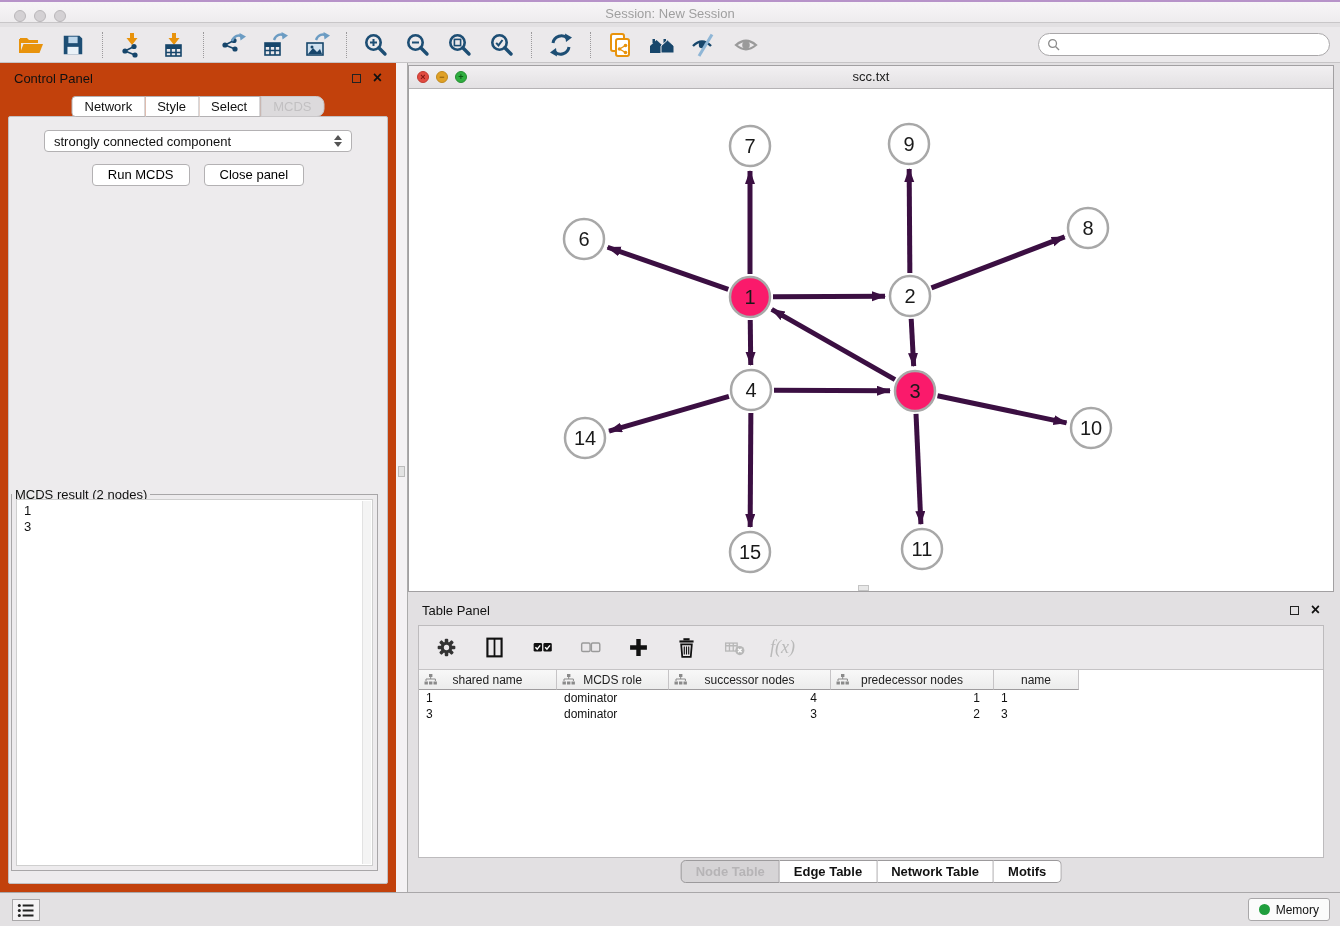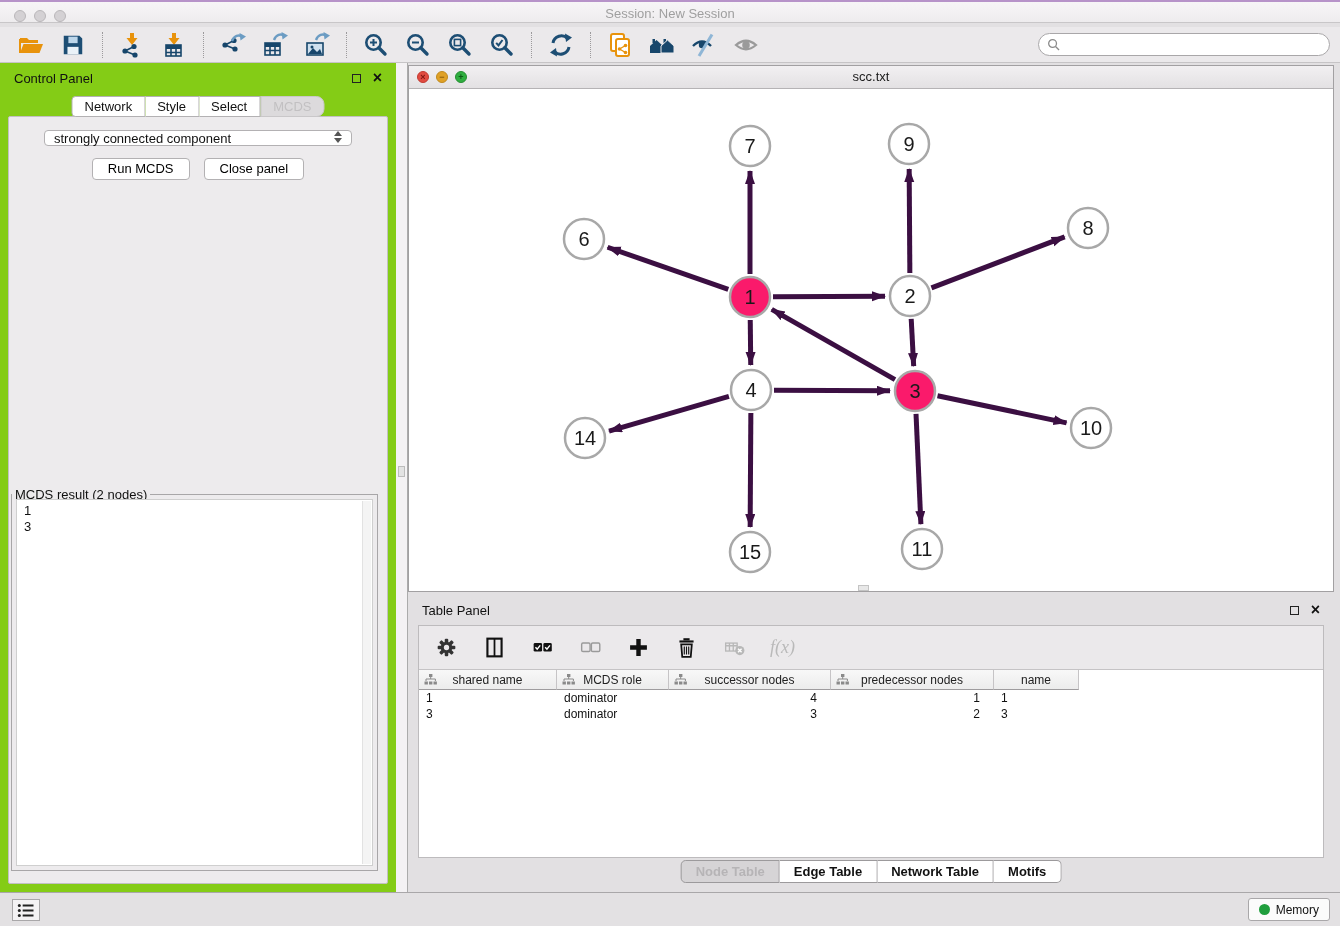--- a/index.html
+++ b/index.html
@@ -17,35 +17,35 @@
   
   .toolbar{position:absolute;top:27px;left:0;right:0;height:36px;background:#ebe9eb;
     border-bottom:1px solid #c6c4c6;display:flex;align-items:center;padding:0 10px}
   .tbicon{width:30px;height:30px;margin:0 6px;display:flex;align-items:center;justify-content:center;flex:0 0 auto;cursor:default}
   .tbsep{width:1px;height:26px;border-left:1px dotted #9c9a9c;margin:0 8px;flex:0 0 auto}
   .searchbox{position:absolute;right:10px;top:6px;width:292px;height:23px;background:#fff;
     border:1px solid #a9a7a9;border-radius:12px;display:flex;align-items:center;padding:0 8px;gap:5px}
   .searchbox input{border:none;outline:none;flex:1;font-size:12px;background:transparent;font-family:inherit}
 
   
-  .cpanel{position:absolute;left:0;top:63px;width:396px;bottom:34px;background:#84cc16}
+  .cpanel{position:absolute;left:0;top:63px;width:396px;bottom:34px;background:#c2410c}
   .panel-head{height:30px;display:flex;align-items:center;padding:0 14px;font-size:13px}
   .panel-head .sp{flex:1}
   .float-box{width:9px;height:9px;border:1.5px solid #222;margin-right:12px}
   .close-x{font-size:16px;font-weight:bold;line-height:1;color:#111}
   .cp-tabs{position:absolute;left:50%;transform:translateX(-50%);top:33px;display:flex;height:21px;z-index:2}
   .cp-tab{background:#fff;border:1px solid #b3b1b3;border-left:none;padding:0 12px;font-size:13px;
     font-weight:400;line-height:19px;white-space:nowrap}
   .cp-tab:first-child{border-left:1px solid #b3b1b3;border-radius:4px 0 0 4px}
   .cp-tab.active{background:#dcdadc;border:1px solid #c9c7c9;color:#c2c0c2;border-radius:0 8px 8px 0}
   .cp-inner{position:absolute;left:8px;right:8px;top:53px;bottom:8px;background:#edebed;
     border:1px solid #c2c0c2;border-radius:2px}
   .opt-label{margin-top:24px;text-align:center;font-size:13px}
-  .combo{margin:13px auto 0;width:308px;height:16px;background:#fff;border:1px solid #b3b1b3;border-radius:4px;
-    display:flex;align-items:flex-start;padding:0 9px;font-size:13px}
+  .combo{margin:13px auto 0;width:308px;height:22px;background:#fff;border:1px solid #b3b1b3;border-radius:4px;
+    display:flex;align-items:center;padding:0 9px;font-size:13px}
   .combo .arrows{margin-left:auto;display:flex;flex-direction:column;gap:2px}
   .tri-up{width:0;height:0;border-left:4px solid transparent;border-right:4px solid transparent;border-bottom:5px solid #555}
   .tri-dn{width:0;height:0;border-left:4px solid transparent;border-right:4px solid transparent;border-top:5px solid #555}
   .btnrow{margin-top:12px;display:flex;justify-content:center;gap:14px}
   .btn{height:22px;background:#fff;border:1px solid #b3b1b3;border-radius:4px;font-size:13px;
     padding:0 15px;line-height:20px;font-family:inherit}
   .groupbox{position:absolute;left:2px;right:9px;top:377px;bottom:12px;border:1px solid #a8a6a8}
   .grouplabel{position:absolute;top:-8px;left:0;background:#edebed;padding:0 3px;font-size:13px}
   .result-area{position:absolute;inset:4px;background:#fff;border:1px solid #cfcfcf}
   .result-area pre{margin:3px 0 0 7px;font-family:"Liberation Sans",sans-serif;font-size:13px;line-height:16px;white-space:pre}

